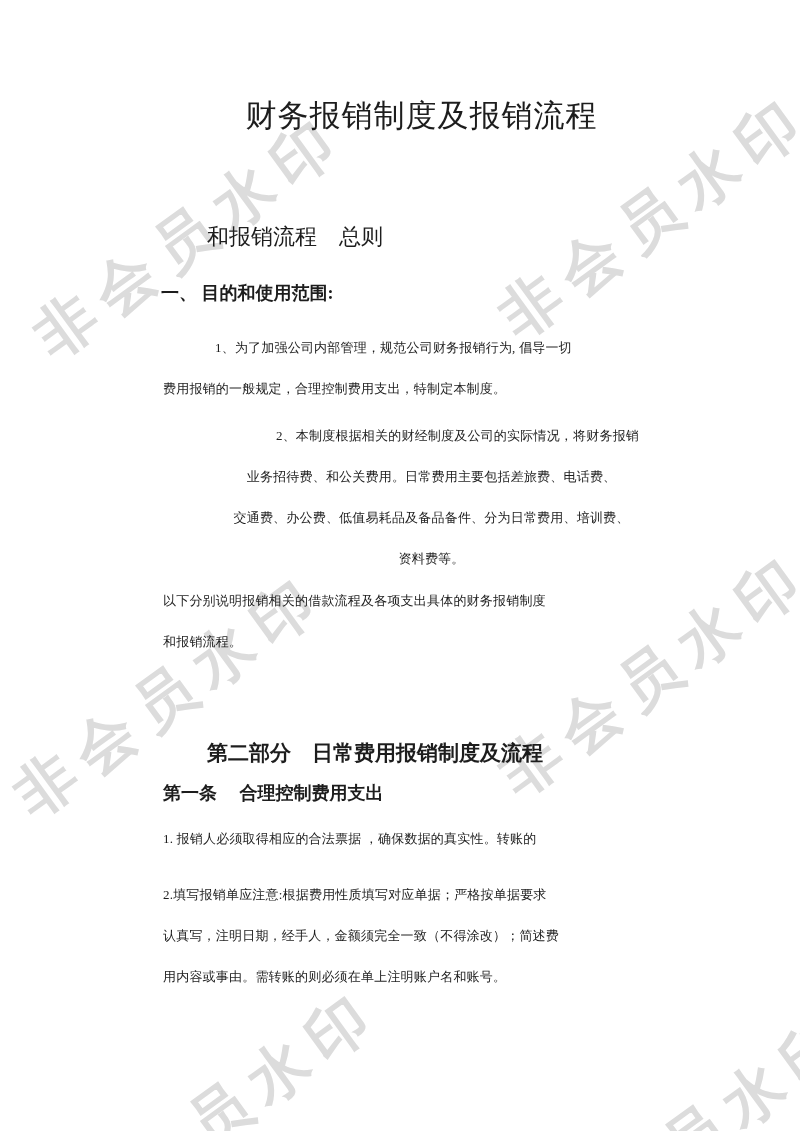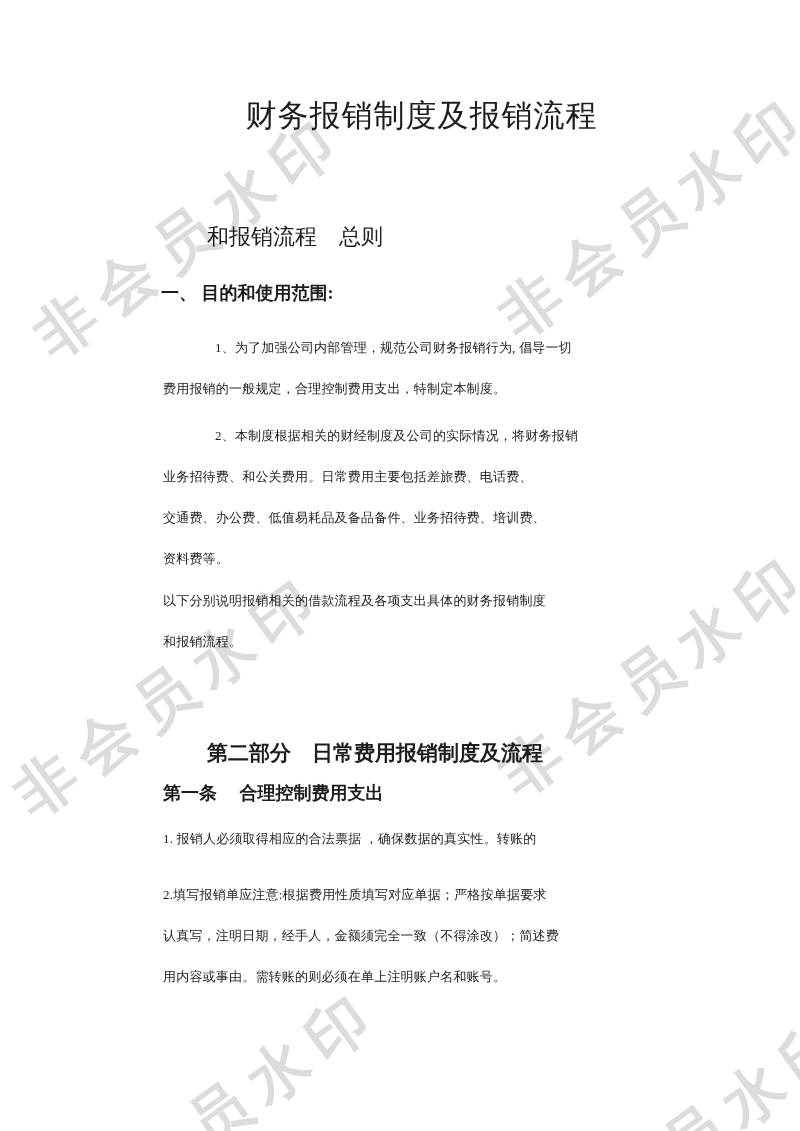--- a/index.html
+++ b/index.html
@@ -85,21 +85,21 @@
     margin: 0;
   }
   .bl {
     font-size: 13px;
     line-height: 41px;
     white-space: nowrap;
     letter-spacing: 0.2px;
   }
   .indent { padding-left: 52px; }
   .mt-p1 { margin-top: 21px; }
-  .mt-p2 { margin-top: 6px; }
+  .mt-p2 { margin-top: 6px; text-align: center; }
   .mt-p3 { margin-top: 1px; }
   .mt-s2p1 { margin-top: 12px; }
   .mt-s2p2 { margin-top: 15px; }
 </style>
 </head>
 <body>
 
 <div class="page">
 
   <div class="wm-layer">
@@ -122,21 +122,21 @@
       <div class="h-sub h-sub1">一、 目的和使用范围:</div>
 
       <div class="para mt-p1">
         <div class="bl indent">1、为了加强公司内部管理，规范公司财务报销行为, 倡导一切</div>
         <div class="bl">费用报销的一般规定，合理控制费用支出，特制定本制度。</div>
       </div>
 
       <div class="para mt-p2">
         <div class="bl indent">2、本制度根据相关的财经制度及公司的实际情况，将财务报销</div>
         <div class="bl">业务招待费、和公关费用。日常费用主要包括差旅费、电话费、</div>
-        <div class="bl">交通费、办公费、低值易耗品及备品备件、业务招待费、培训费、</div>
+        <div class="bl">交通费、办公费、低值易耗品及备品备件、分为日常费用、培训费、</div>
         <div class="bl">资料费等。</div>
       </div>
 
       <div class="para mt-p3">
         <div class="bl">以下分别说明报销相关的借款流程及各项支出具体的财务报销制度</div>
         <div class="bl">和报销流程。</div>
       </div>
 
       <div class="h-part h-part2">第二部分　日常费用报销制度及流程</div>
 

